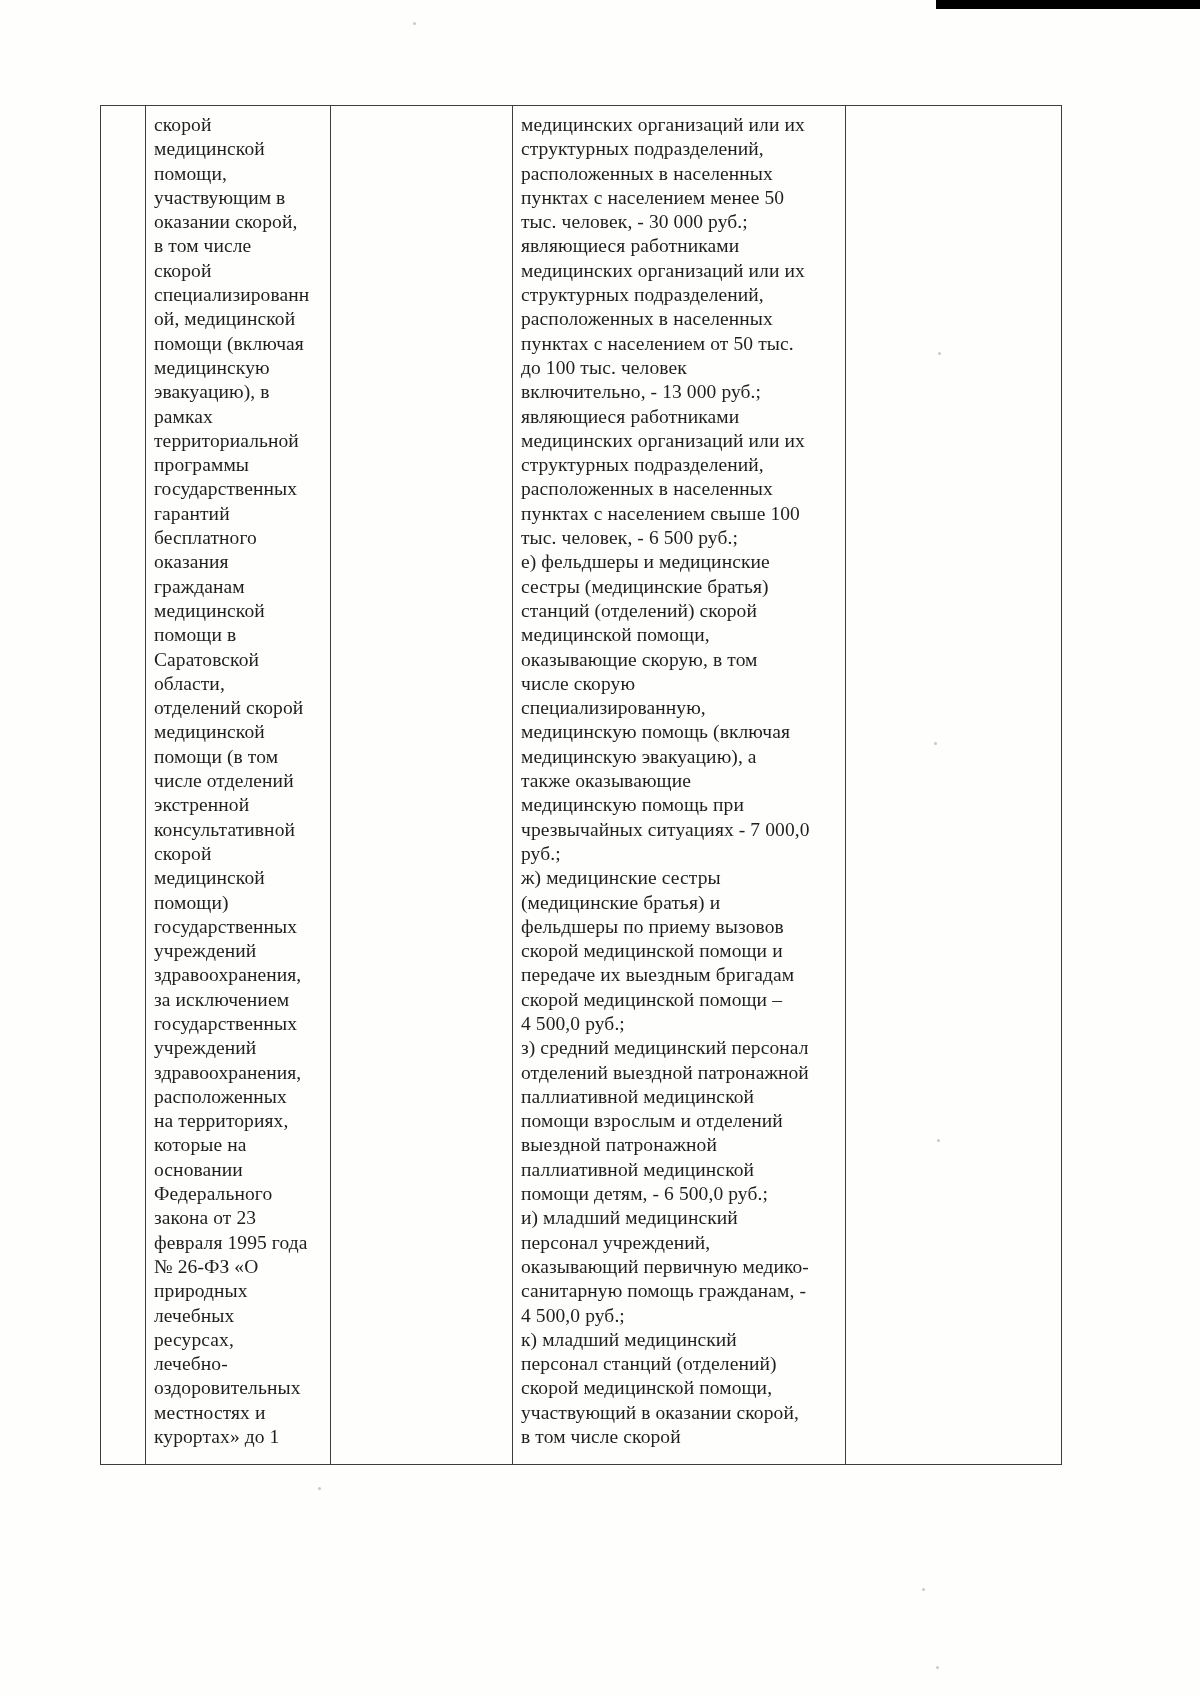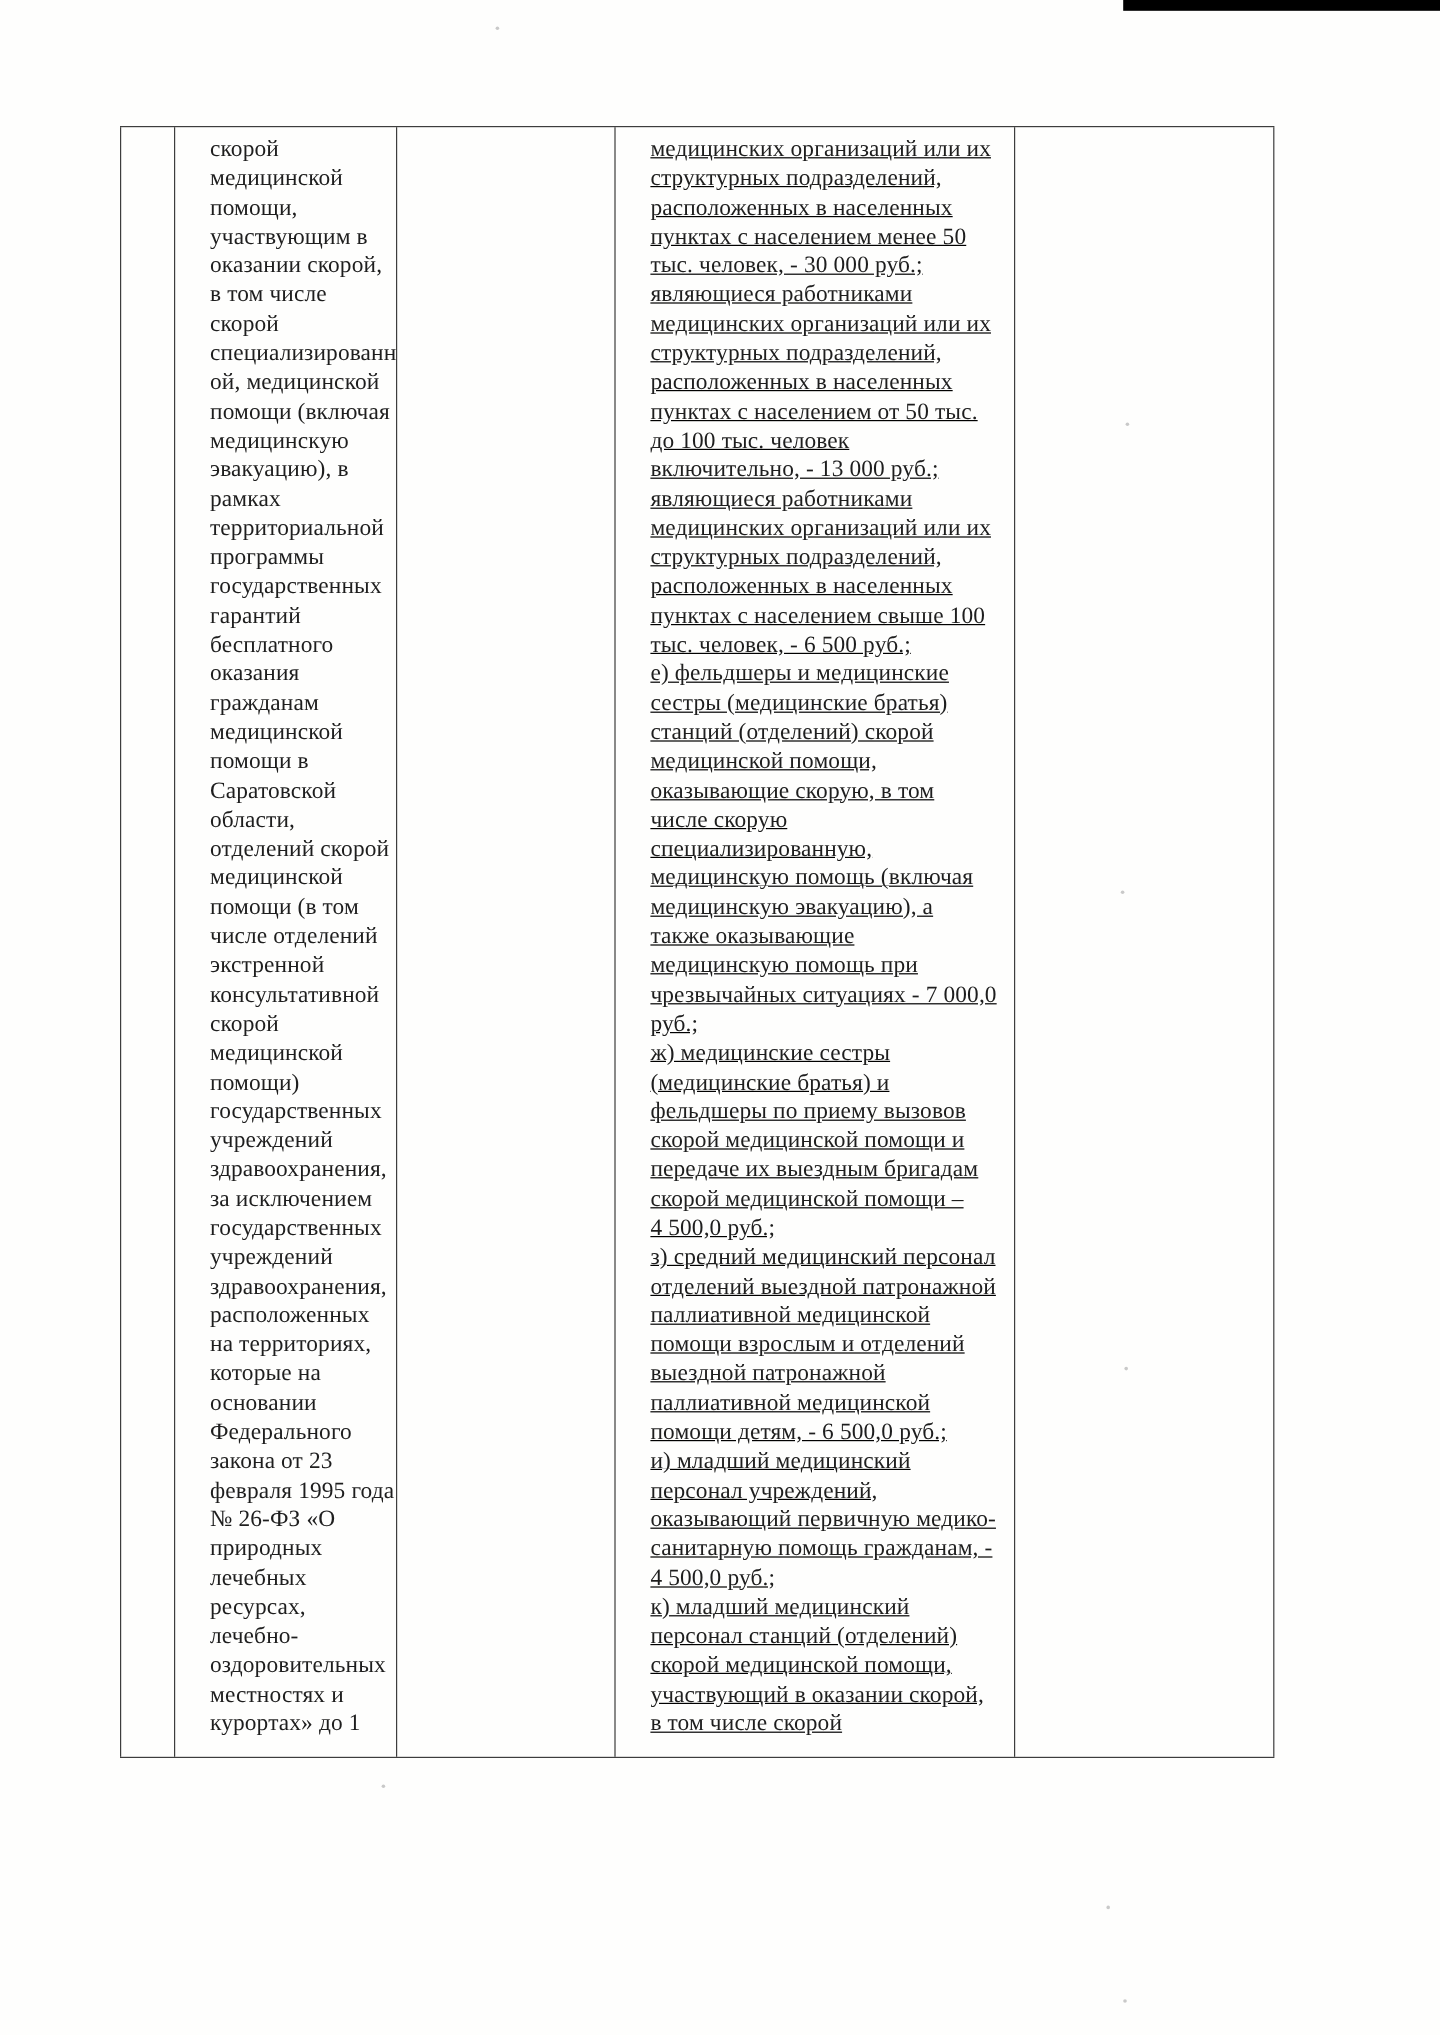--- a/index.html
+++ b/index.html
@@ -36,29 +36,28 @@
     display: flex;
     border-top: 1.5px solid #3d3d3d;
     border-bottom: 1.5px solid #3d3d3d;
     box-sizing: content-box;
   }
   .cell {
     border-left: 1.5px solid #3d3d3d;
     box-sizing: border-box;
     height: 100%;
     overflow: hidden;
-    padding-left: 21px;
   }
   .cell:last-child {
     border-right: 1.5px solid #3d3d3d;
   }
   .col1 { width: 45px; }
   .col2 { width: 185px; }
   .col3 { width: 182px; }
-  .col4 { width: 333px; text-decoration: underline; }
+  .col4 { width: 333px; }
   .col5 { width: 217px; }
   .cell-text {
     font-size: 19.5px;
     line-height: 24.3px;
     color: #1e1e1e;
     white-space: pre;
     padding: 7px 4px 0 8px;
     letter-spacing: 0.1px;
   }
   .speckle {

